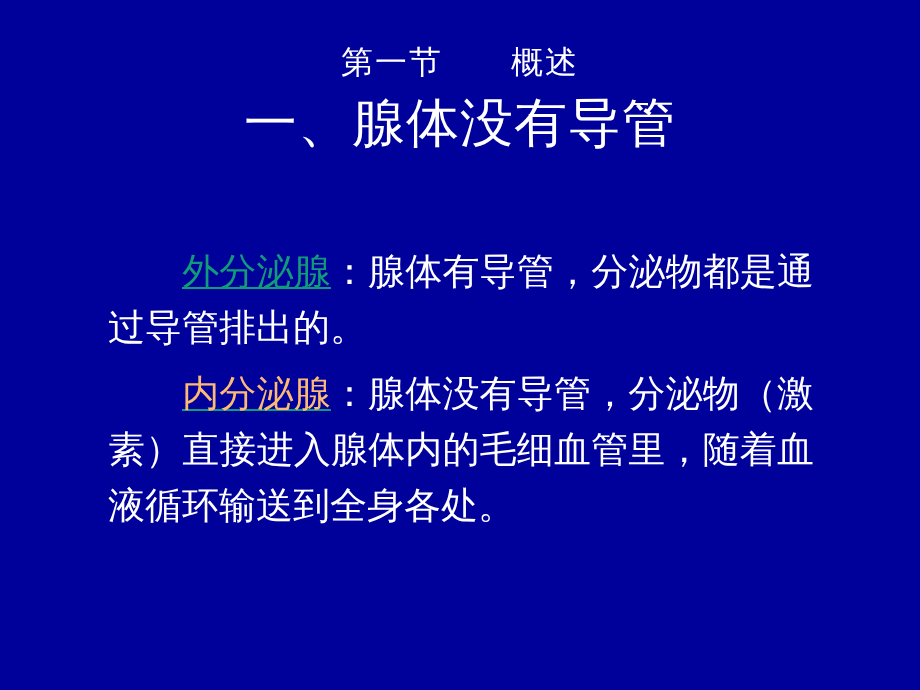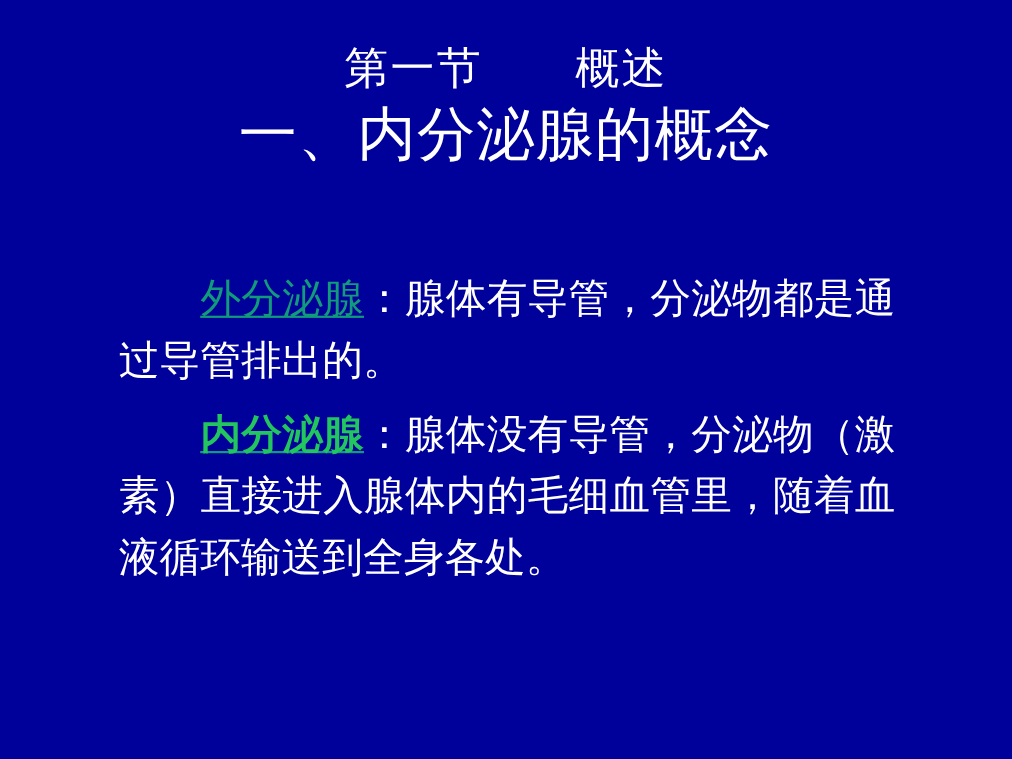--- a/index.html
+++ b/index.html
@@ -23,21 +23,21 @@
   
   .title-block {
     position: absolute;
     left: 0;
     top: 34px;
     width: 920px;
     text-align: center;
   }
   .title-line-1 {
     color: #FFFFFF;
-    font-size: 40px;
+    font-size: 32px;
     line-height: 56px;
     letter-spacing: 2px;
     white-space: pre;
     font-family: "DejaVu Serif", "Liberation Serif", serif;
   }
   .title-line-2 {
     color: #FFFFFF;
     font-size: 53px;
     line-height: 62px;
     letter-spacing: 1px;
@@ -78,28 +78,28 @@
     text-decoration-thickness: 2px;
   }
 </style>
 </head>
 <body>
 
 <div id="slide" style="background: rgb(0, 0, 155);">
 
   <div class="title-block">
     <div class="title-line-1">第一节　　概述</div>
-    <div class="title-line-2">一、内分泌腺的概念</div>
+    <div class="title-line-2">一、腺体没有导管</div>
   </div>
 
   <div class="body-block">
 
     <div class="para">
       <span class="indent"></span><span class="term" style="color: rgb(17, 155, 122); text-decoration-color: rgb(17, 155, 122);">外分泌腺</span><span>：</span><span>腺体有导管，分泌物都是通过导管排出的。</span>
     </div>
 
     <div class="para">
-      <span class="indent"></span><span class="term" style="color: #22c55e; text-decoration-color: rgb(17, 155, 122); font-weight: bold;">内分泌腺</span><span>：</span><span>腺体没有导管，分泌物（激素）直接进入腺体内的毛细血管里，随着血液循环输送到全身各处。</span>
+      <span class="indent"></span><span class="term" style="color: #fdba74; text-decoration-color: rgb(17, 155, 122);">内分泌腺</span><span>：</span><span>腺体没有导管，分泌物（激素）直接进入腺体内的毛细血管里，随着血液循环输送到全身各处。</span>
     </div>
 
   </div>
 
 </div>
 
 </body></html>

